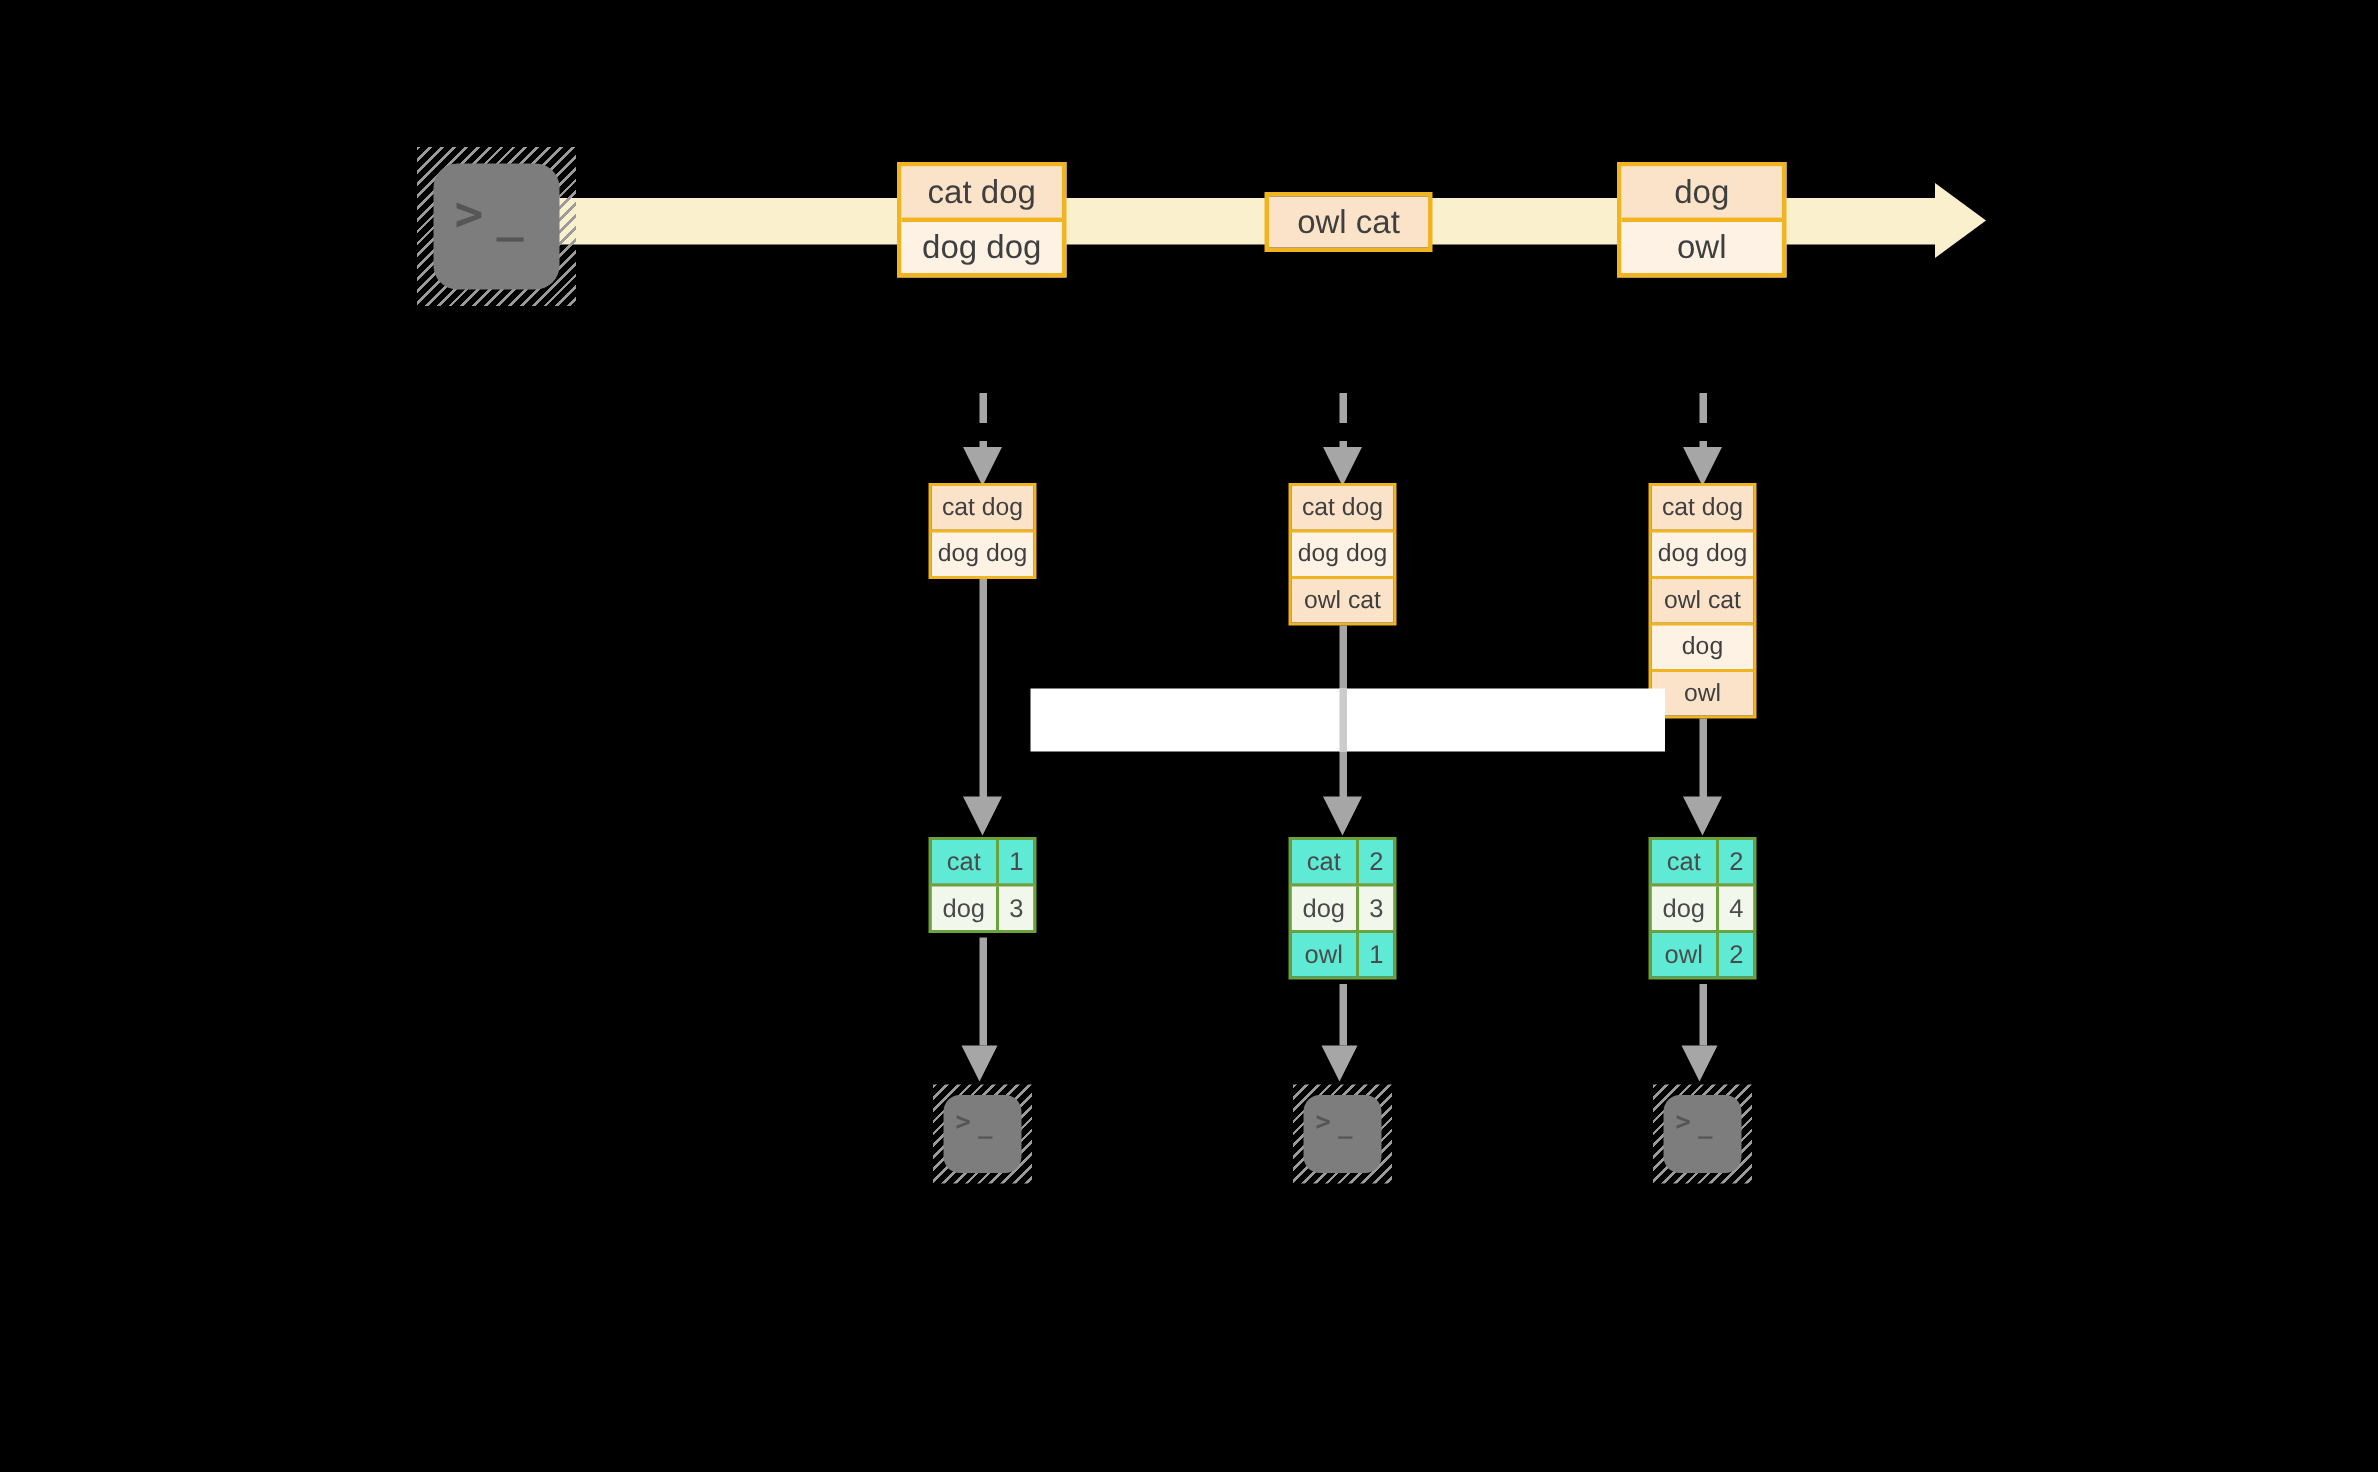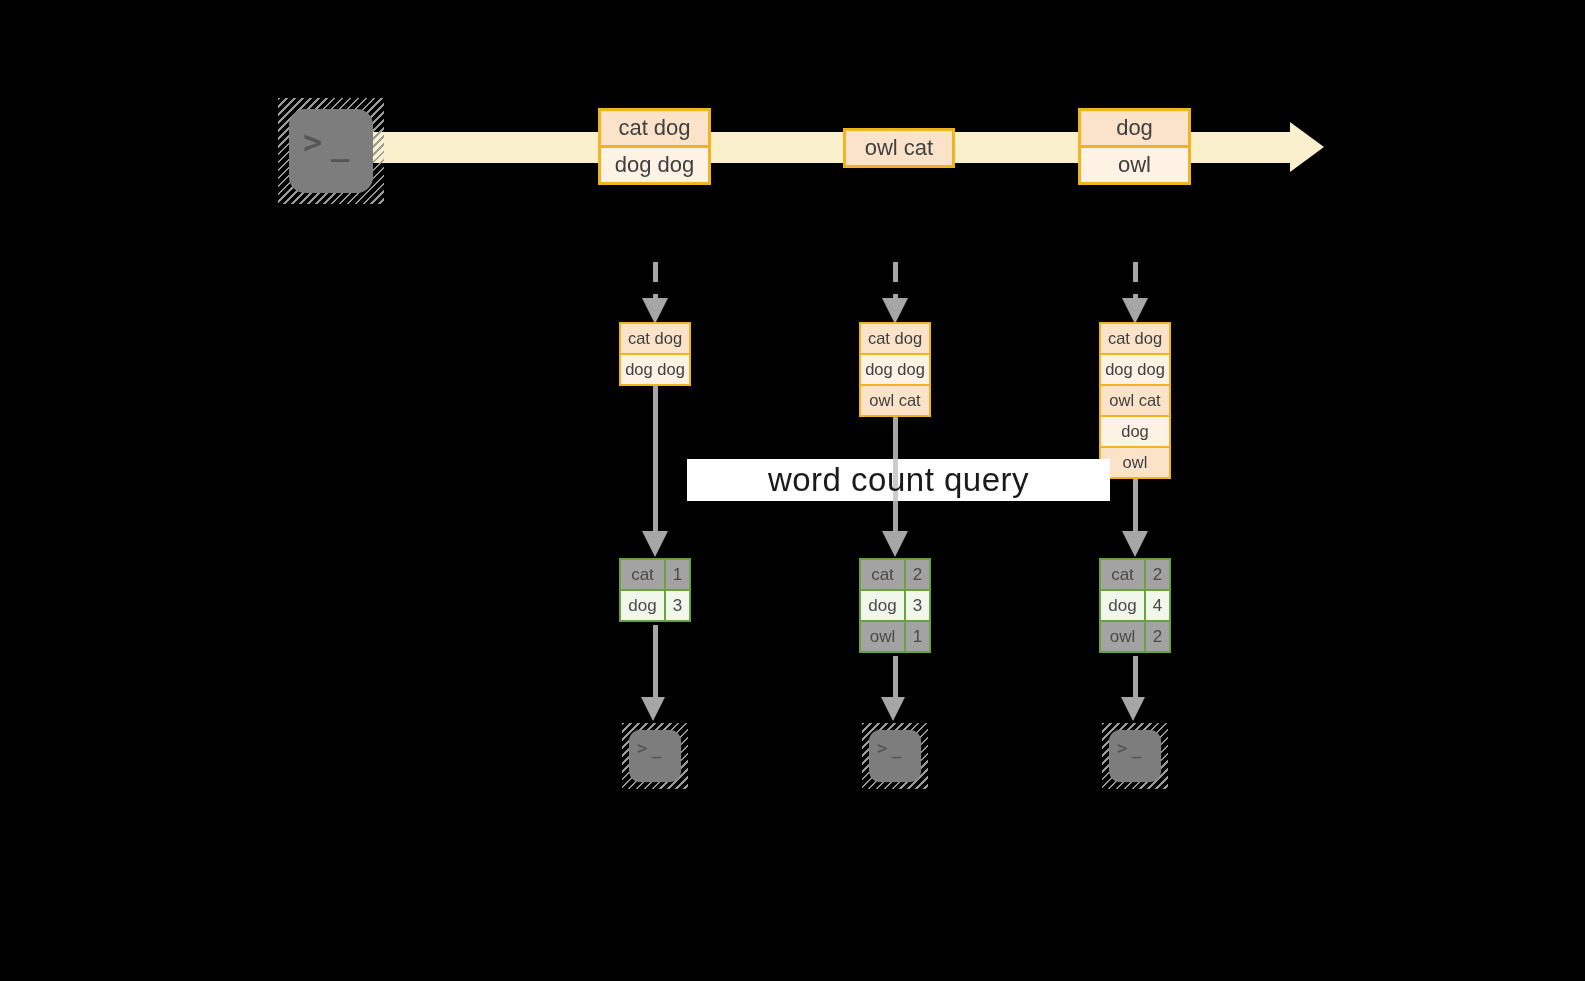--- a/index.html
+++ b/index.html
@@ -24,21 +24,21 @@
 
   .peach{background:#FAE3C8;}
   .cream{background:#FDF2E3;}
 
   
   .gtable{border:2.5px solid #6CA23E;box-sizing:border-box;z-index:2;}
   .gtable .row{display:flex;height:29px;line-height:29px;font-size:17px;color:#4A4A4A;}
   .gtable .row + .row{border-top:2px solid #6CA23E;}
   .gtable .w{width:43px;text-align:center;}
   .gtable .c{flex:1;text-align:center;border-left:2px solid #6CA23E;}
-  .grA{background:#a3a3a3;}
+  .grA{background:#5eead4;}
   .grB{background:#F2F7EC;}
 
   
   .dshaft{width:5px;background:repeating-linear-gradient(180deg,#A6A6A6 0 20px,transparent 20px 32px);z-index:1;}
   .vshaft{width:5px;background:#A6A6A6;z-index:1;}
   .vhead{width:0;height:0;border-left:13px solid transparent;border-right:13px solid transparent;
          border-top:26px solid #A6A6A6;z-index:1;}
   .vhead.sm{border-left-width:12px;border-right-width:12px;border-top-width:24px;}
 
   
@@ -109,21 +109,20 @@
 
   <div class="abs vshaft" style="left:653px;top:386px;height:147px;"></div>
   <div class="abs vhead" style="left:642px;top:531px;"></div>
   <div class="abs vshaft" style="left:893px;top:417px;height:116px;"></div>
   <div class="abs vhead" style="left:882px;top:531px;"></div>
   <div class="abs vshaft" style="left:1133px;top:479px;height:54px;"></div>
   <div class="abs vhead" style="left:1122px;top:531px;"></div>
 
   <div class="abs qlabel" style="left:687px;top:459px;width:423px;height:42px;"></div>
   <div class="abs qlabel-line" style="left:893px;top:459px;width:5px;height:42px;"></div>
-  <div class="abs qlabel-text" style="left:687px;top:459px;width:423px;height:42px;">word count query</div>
 
   <div class="abs gtable" style="left:619px;top:558px;width:72px;">
     <div class="row grA">
       <div class="w">cat</div>
       <div class="c">1</div>
     </div>
     <div class="row grB">
       <div class="w">dog</div>
       <div class="c">3</div>
     </div>

